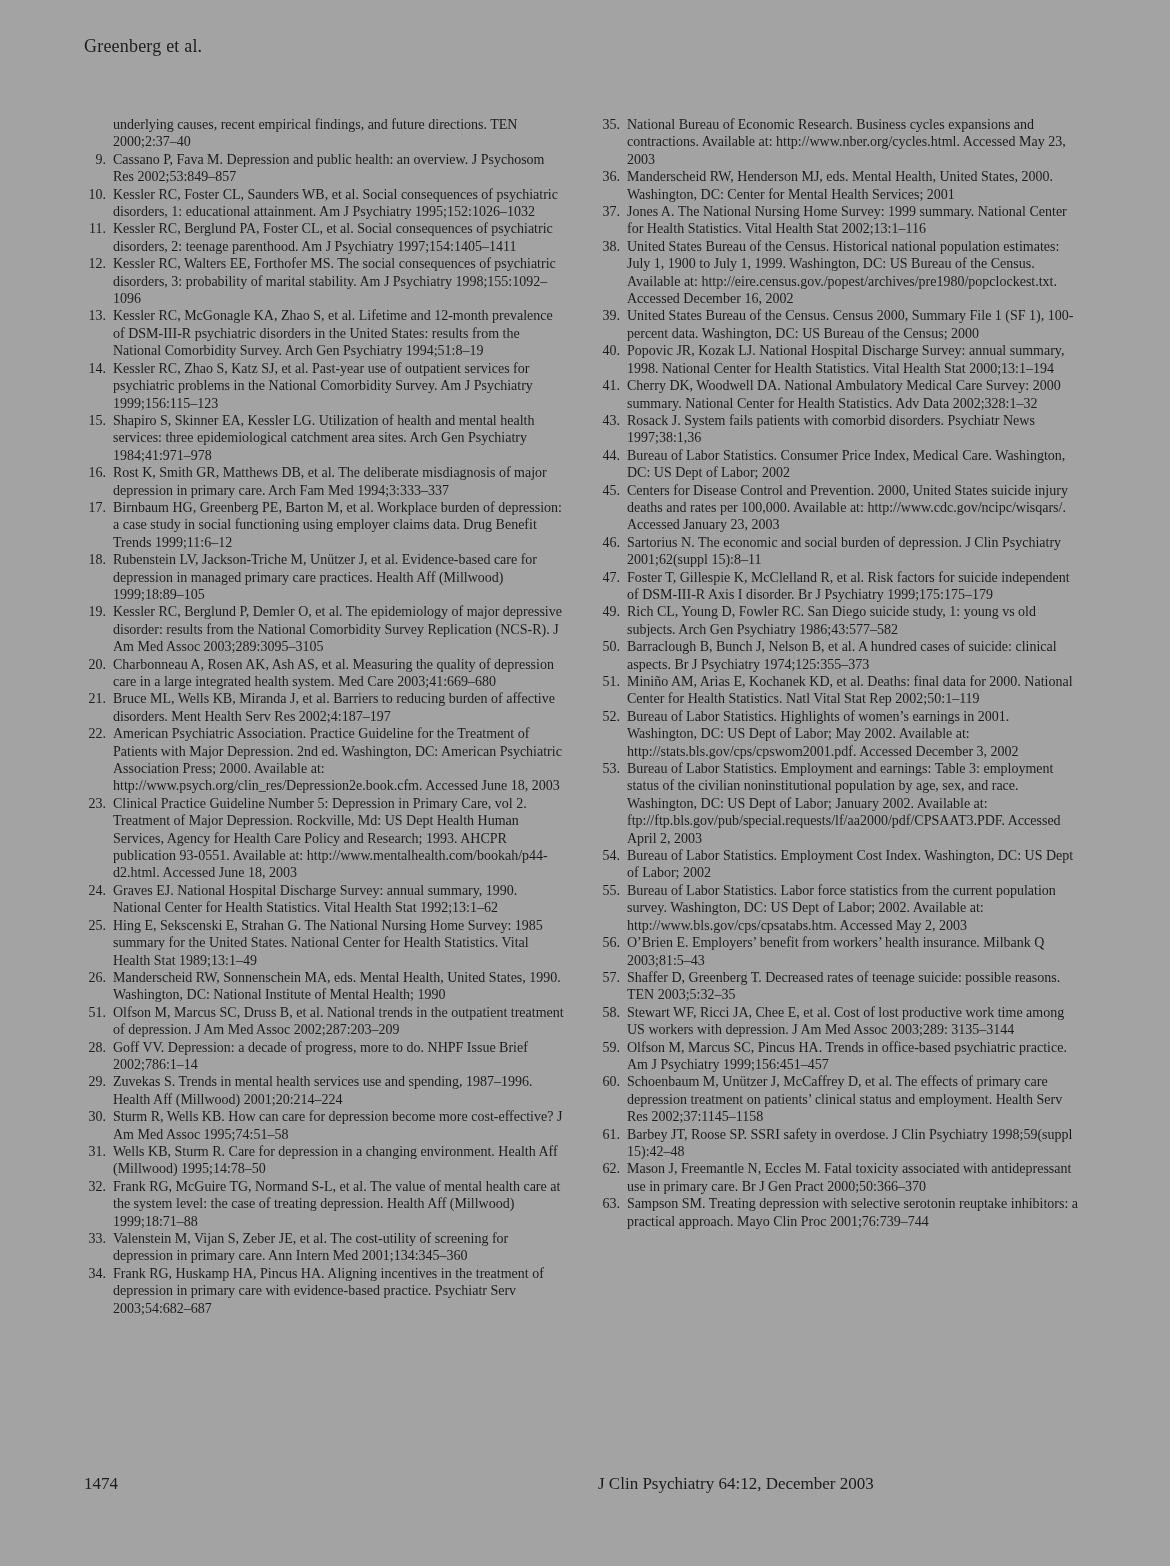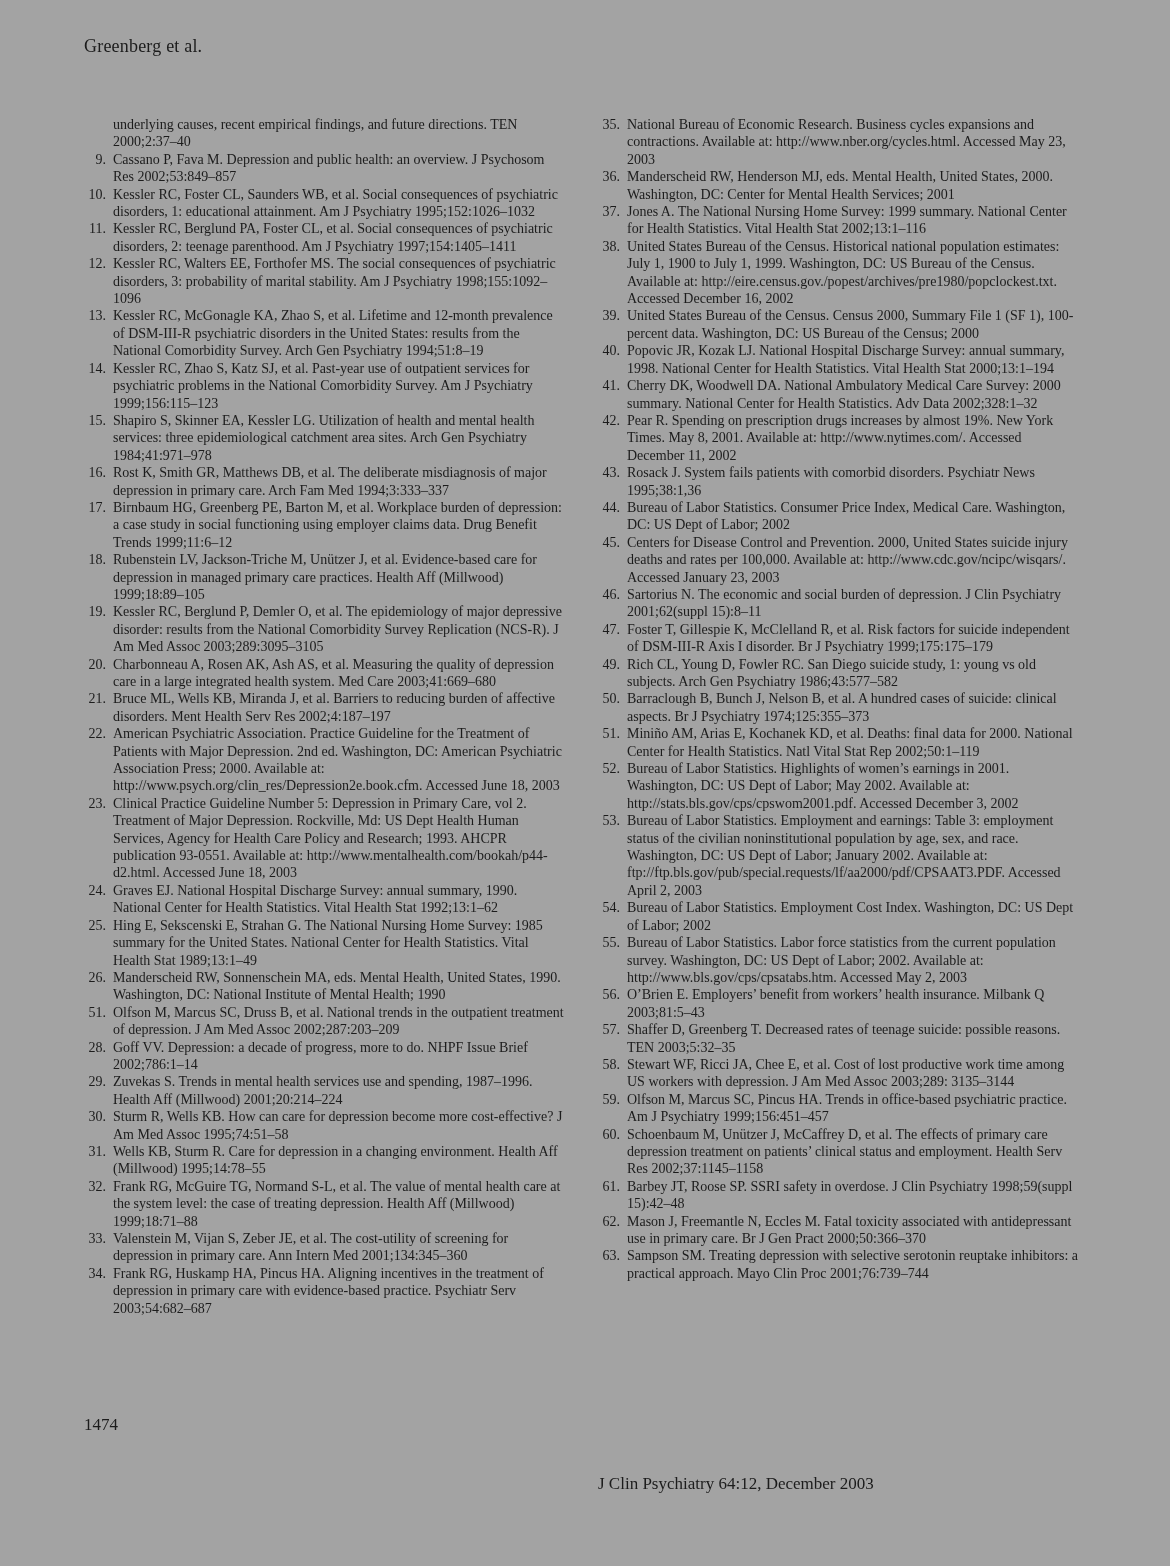--- a/index.html
+++ b/index.html
@@ -39,21 +39,21 @@
     white-space: nowrap;
   }
   .ref .txt {
     flex: 1;
     margin-left: 7px;
     overflow-wrap: anywhere;
   }
   .page-footer-left {
     position: absolute;
     left: 84px;
-    top: 1415px;
+    top: 1474px;
     font-size: 17px;
   }
   .page-footer-right {
     position: absolute;
     left: 598px;
     width: 467px;
     top: 1474px;
     font-size: 17px;
   }
 </style>
@@ -151,21 +151,21 @@
       <div class="ref">
         <span class="num">29.</span>
         <span class="txt">Zuvekas S. Trends in mental health services use and spending, 1987–1996. Health Aff (Millwood) 2001;20:214–224</span>
       </div>
       <div class="ref">
         <span class="num">30.</span>
         <span class="txt">Sturm R, Wells KB. How can care for depression become more cost-effective? J Am Med Assoc 1995;74:51–58</span>
       </div>
       <div class="ref">
         <span class="num">31.</span>
-        <span class="txt">Wells KB, Sturm R. Care for depression in a changing environment. Health Aff (Millwood) 1995;14:78–55</span>
+        <span class="txt">Wells KB, Sturm R. Care for depression in a changing environment. Health Aff (Millwood) 1995;14:78–50</span>
       </div>
       <div class="ref">
         <span class="num">32.</span>
         <span class="txt">Frank RG, McGuire TG, Normand S-L, et al. The value of mental health care at the system level: the case of treating depression. Health Aff (Millwood) 1999;18:71–88</span>
       </div>
       <div class="ref">
         <span class="num">33.</span>
         <span class="txt">Valenstein M, Vijan S, Zeber JE, et al. The cost-utility of screening for depression in primary care. Ann Intern Med 2001;134:345–360</span>
       </div>
       <div class="ref">
@@ -197,26 +197,22 @@
       </div>
       <div class="ref">
         <span class="num">40.</span>
         <span class="txt">Popovic JR, Kozak LJ. National Hospital Discharge Survey: annual summary, 1998. National Center for Health Statistics. Vital Health Stat 2000;13:1–194</span>
       </div>
       <div class="ref">
         <span class="num">41.</span>
         <span class="txt">Cherry DK, Woodwell DA. National Ambulatory Medical Care Survey: 2000 summary. National Center for Health Statistics. Adv Data 2002;328:1–32</span>
       </div>
       <div class="ref">
-        <span class="num">42.</span>
-        <span class="txt">Pear R. Spending on prescription drugs increases by almost 19%. New York Times. May 8, 2001. Available at: http://www.nytimes.com/. Accessed December 11, 2002</span>
-      </div>
-      <div class="ref">
         <span class="num">43.</span>
-        <span class="txt">Rosack J. System fails patients with comorbid disorders. Psychiatr News 1995;38:1,36</span>
+        <span class="txt">Rosack J. System fails patients with comorbid disorders. Psychiatr News 1997;38:1,36</span>
       </div>
       <div class="ref">
         <span class="num">44.</span>
         <span class="txt">Bureau of Labor Statistics. Consumer Price Index, Medical Care. Washington, DC: US Dept of Labor; 2002</span>
       </div>
       <div class="ref">
         <span class="num">45.</span>
         <span class="txt">Centers for Disease Control and Prevention. 2000, United States suicide injury deaths and rates per 100,000. Available at: http://www.cdc.gov/ncipc/wisqars/. Accessed January 23, 2003</span>
       </div>
       <div class="ref">

